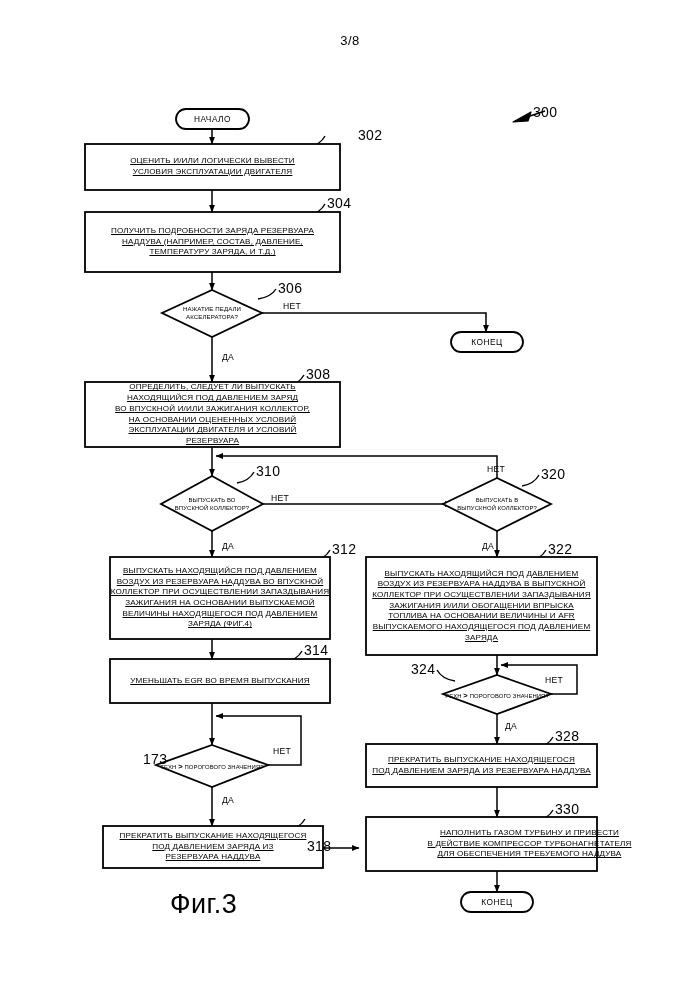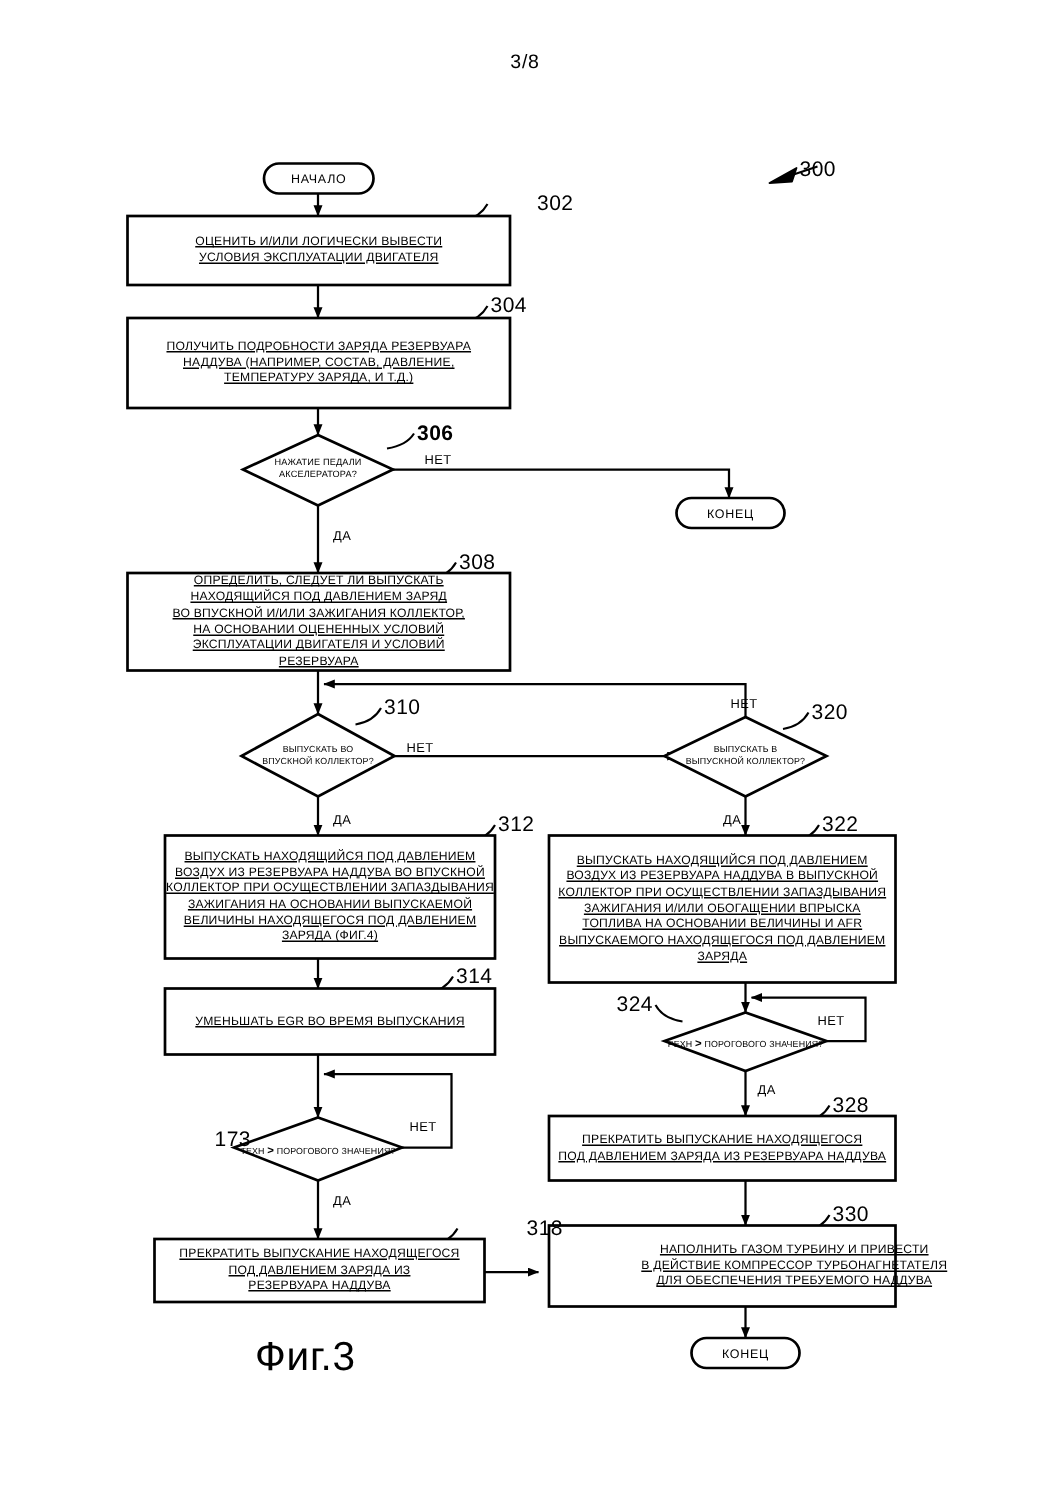--- a/index.html
+++ b/index.html
@@ -310,30 +310,30 @@
       <span>ДЛЯ ОБЕСПЕЧЕНИЯ ТРЕБУЕМОГО НАДДУВА</span>
     </span>
   </div>
 
   <div class="node-text term-text" style="left:461px;top:892px;width:72px;height:20px;">
     <span>КОНЕЦ</span>
   </div>
 
   <div class="ref" style="left:327px;top:127px;margin-left:31px;">302</div>
   <div class="ref" style="left:327px;top:195px;">304</div>
-  <div class="ref" style="left:278px;top:280px;font-weight:bold;">306</div>
+  <div class="ref" style="left:278px;top:280px;">306</div>
   <div class="ref" style="left:306px;top:366px;">308</div>
   <div class="ref" style="left:256px;top:463px;">310</div>
   <div class="ref" style="left:541px;top:466px;">320</div>
   <div class="ref" style="left:332px;top:541px;">312</div>
   <div class="ref" style="left:548px;top:541px;">322</div>
   <div class="ref" style="left:304px;top:642px;">314</div>
   <div class="ref" style="left:411px;top:661px;">324</div>
   <div class="ref" style="left:143px;top:751px;">173</div>
-  <div class="ref" style="left:307px;top:810px;margin-left:44px;">318</div>
+  <div class="ref" style="left:307px;top:838px;">318</div>
   <div class="ref" style="left:555px;top:728px;">328</div>
   <div class="ref" style="left:555px;top:801px;">330</div>
   <div class="ref" style="left:533px;top:104px;">300</div>
 
   <div class="edge-label" style="left:283px;top:301px;">НЕТ</div>
   <div class="edge-label" style="left:222px;top:352px;">ДА</div>
   <div class="edge-label" style="left:271px;top:493px;">НЕТ</div>
   <div class="edge-label" style="left:222px;top:541px;">ДА</div>
   <div class="edge-label" style="left:487px;top:464px;">НЕТ</div>
   <div class="edge-label" style="left:482px;top:541px;">ДА</div>

